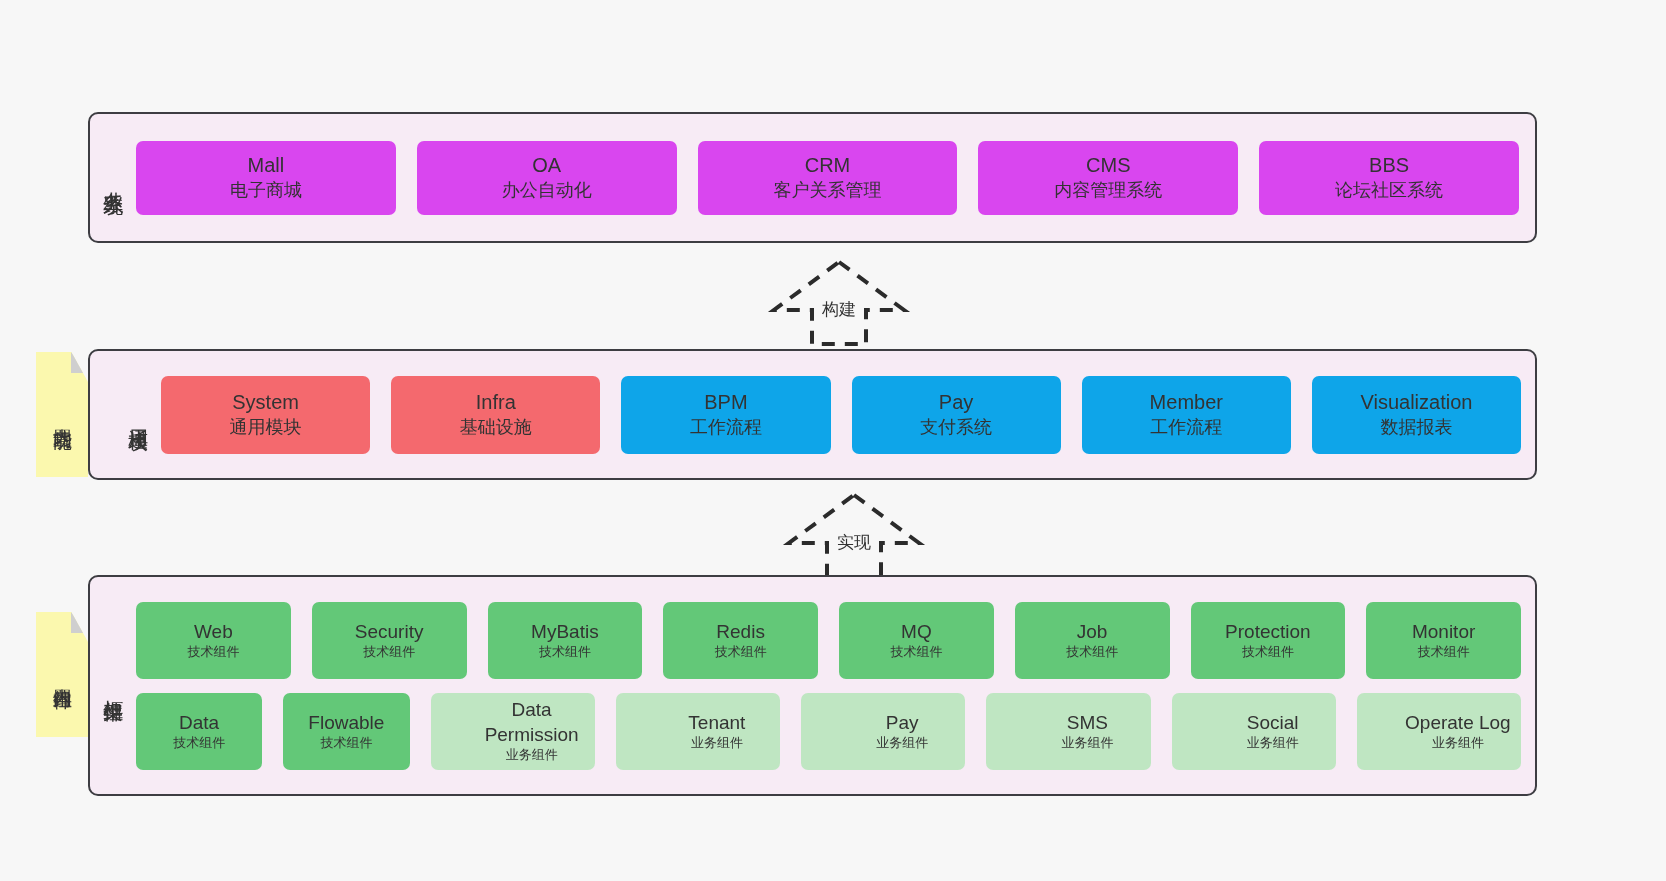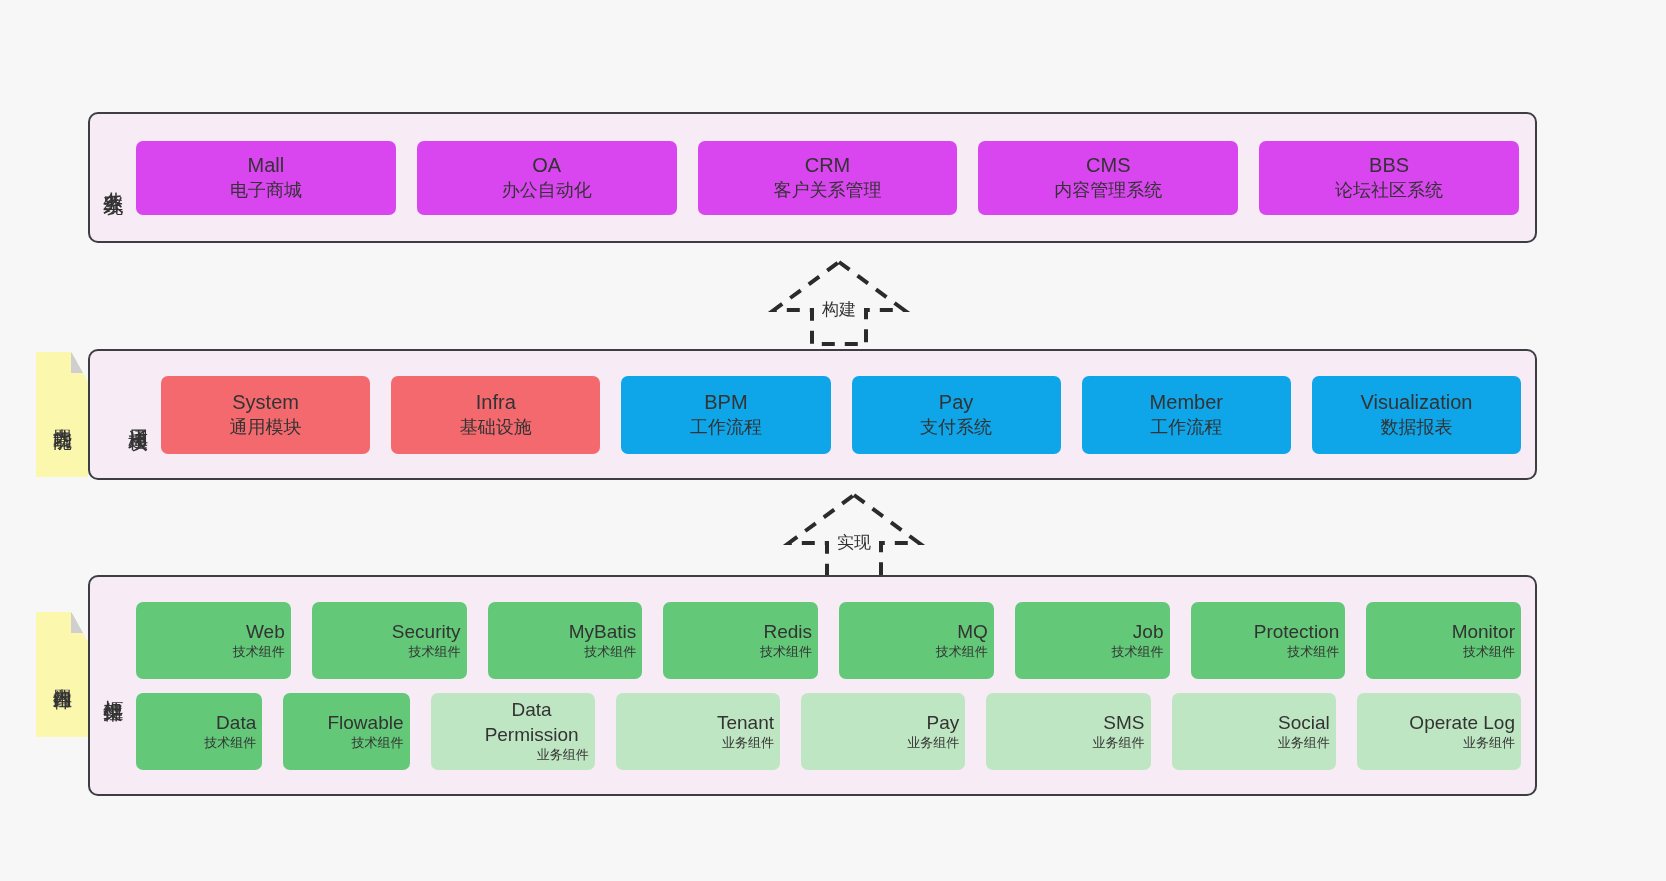--- a/index.html
+++ b/index.html
@@ -89,21 +89,21 @@
   
   #layer-business { left: 88px;  top: 112px; width: 1449px; height: 131px; }
   #layer-business .layer-body { padding-right: 16px; }
   #layer-business .card { height: 74px; }
 
   #layer-common   { left: 88px;  top: 349px; width: 1449px; height: 131px; padding-left: 25px; }
   #layer-common .card { height: 78px; }
 
   #layer-framework{ left: 88px;  top: 575px; width: 1449px; height: 221px; }
   #layer-framework .layer-body { gap: 14px; }
-  #layer-framework .card { height: 77px; align-items: flex-end; }
+  #layer-framework .card { height: 77px; }
   #layer-framework .card .ttl { font-size: 19px; }
   #layer-framework .card .sub { font-size: 13px; }
 
   
   .sticky {
     position: absolute;
     width: 52px;
     background: #FBF8AE;
     color: #333333;
     font-size: 19px;

